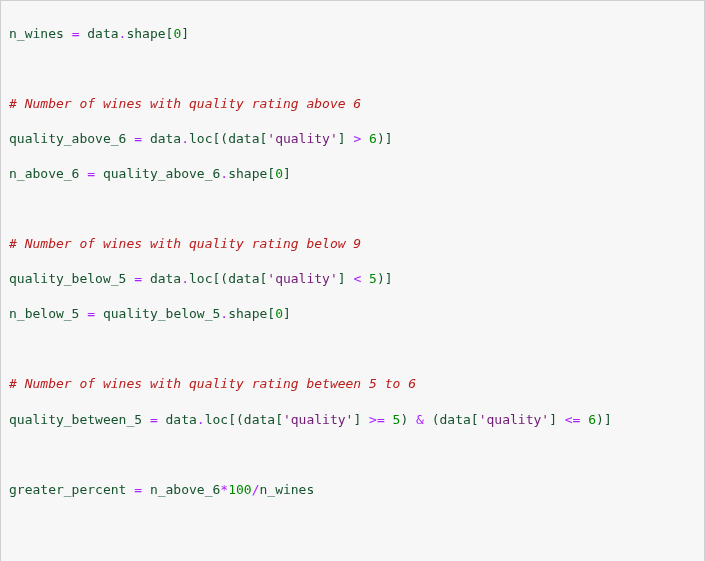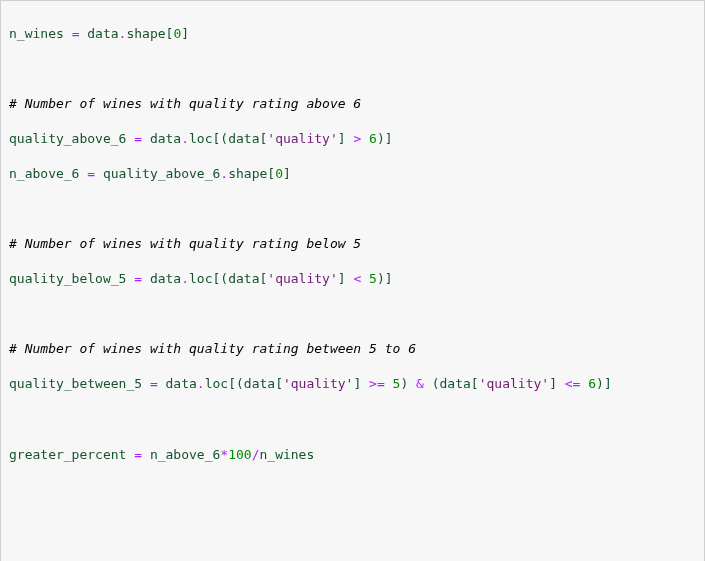--- a/index.html
+++ b/index.html
@@ -21,36 +21,37 @@
     border: 1px solid #cfcfcf;
     padding: 6px 8px;
     color: #333;
     white-space: pre;
     overflow: hidden;
   }
   .tok-plain { color: #14532d; }
   .tok-op    { color: #aa22ff; }
   .tok-num   { color: #008800; }
   .tok-str   { color: #701a75; }
-  .tok-cmt   { color: #000000; font-style: italic; }
+  .tok-cmt   { color: #b91c1c; font-style: italic; }
   .code-line { display: block; }
 </style>
 </head>
 <body>
 
 <div class="cell">
   <div class="input-area">
 <span class="code-line"><span class="tok-plain">n_wines </span><span class="tok-op">=</span><span class="tok-plain"> data</span><span class="tok-op">.</span><span class="tok-plain">shape[</span><span class="tok-num">0</span><span class="tok-plain">]</span></span>
 <span class="code-line"> </span>
 <span class="code-line"><span class="tok-cmt"># Number of wines with quality rating above 6</span></span>
 <span class="code-line"><span class="tok-plain">quality_above_6 </span><span class="tok-op">=</span><span class="tok-plain"> data</span><span class="tok-op">.</span><span class="tok-plain">loc[(data[</span><span class="tok-str">'quality'</span><span class="tok-plain">] </span><span class="tok-op">&gt;</span><span class="tok-plain"> </span><span class="tok-num">6</span><span class="tok-plain">)]</span></span>
 <span class="code-line"><span class="tok-plain">n_above_6 </span><span class="tok-op">=</span><span class="tok-plain"> quality_above_6</span><span class="tok-op">.</span><span class="tok-plain">shape[</span><span class="tok-num">0</span><span class="tok-plain">]</span></span>
 <span class="code-line"> </span>
-<span class="code-line"><span class="tok-cmt"># Number of wines with quality rating below 5</span></span>
+<span class="code-line"><span class="tok-cmt"># Number of wines with quality rating below 9</span></span>
 <span class="code-line"><span class="tok-plain">quality_below_5 </span><span class="tok-op">=</span><span class="tok-plain"> data</span><span class="tok-op">.</span><span class="tok-plain">loc[(data[</span><span class="tok-str">'quality'</span><span class="tok-plain">] </span><span class="tok-op">&lt;</span><span class="tok-plain"> </span><span class="tok-num">5</span><span class="tok-plain">)]</span></span>
+<span class="code-line"><span class="tok-plain">n_below_5 </span><span class="tok-op">=</span><span class="tok-plain"> quality_below_5</span><span class="tok-op">.</span><span class="tok-plain">shape[</span><span class="tok-num">0</span><span class="tok-plain">]</span></span>
 <span class="code-line"> </span>
 <span class="code-line"><span class="tok-cmt"># Number of wines with quality rating between 5 to 6</span></span>
 <span class="code-line"><span class="tok-plain">quality_between_5 </span><span class="tok-op">=</span><span class="tok-plain"> data</span><span class="tok-op">.</span><span class="tok-plain">loc[(data[</span><span class="tok-str">'quality'</span><span class="tok-plain">] </span><span class="tok-op">&gt;=</span><span class="tok-plain"> </span><span class="tok-num">5</span><span class="tok-plain">) </span><span class="tok-op">&amp;</span><span class="tok-plain"> (data[</span><span class="tok-str">'quality'</span><span class="tok-plain">] </span><span class="tok-op">&lt;=</span><span class="tok-plain"> </span><span class="tok-num">6</span><span class="tok-plain">)]</span></span>
 <span class="code-line"> </span>
 <span class="code-line"><span class="tok-plain">greater_percent </span><span class="tok-op">=</span><span class="tok-plain"> n_above_6</span><span class="tok-op">*</span><span class="tok-num">100</span><span class="tok-op">/</span><span class="tok-plain">n_wines</span></span>
 
 
 
 
 

